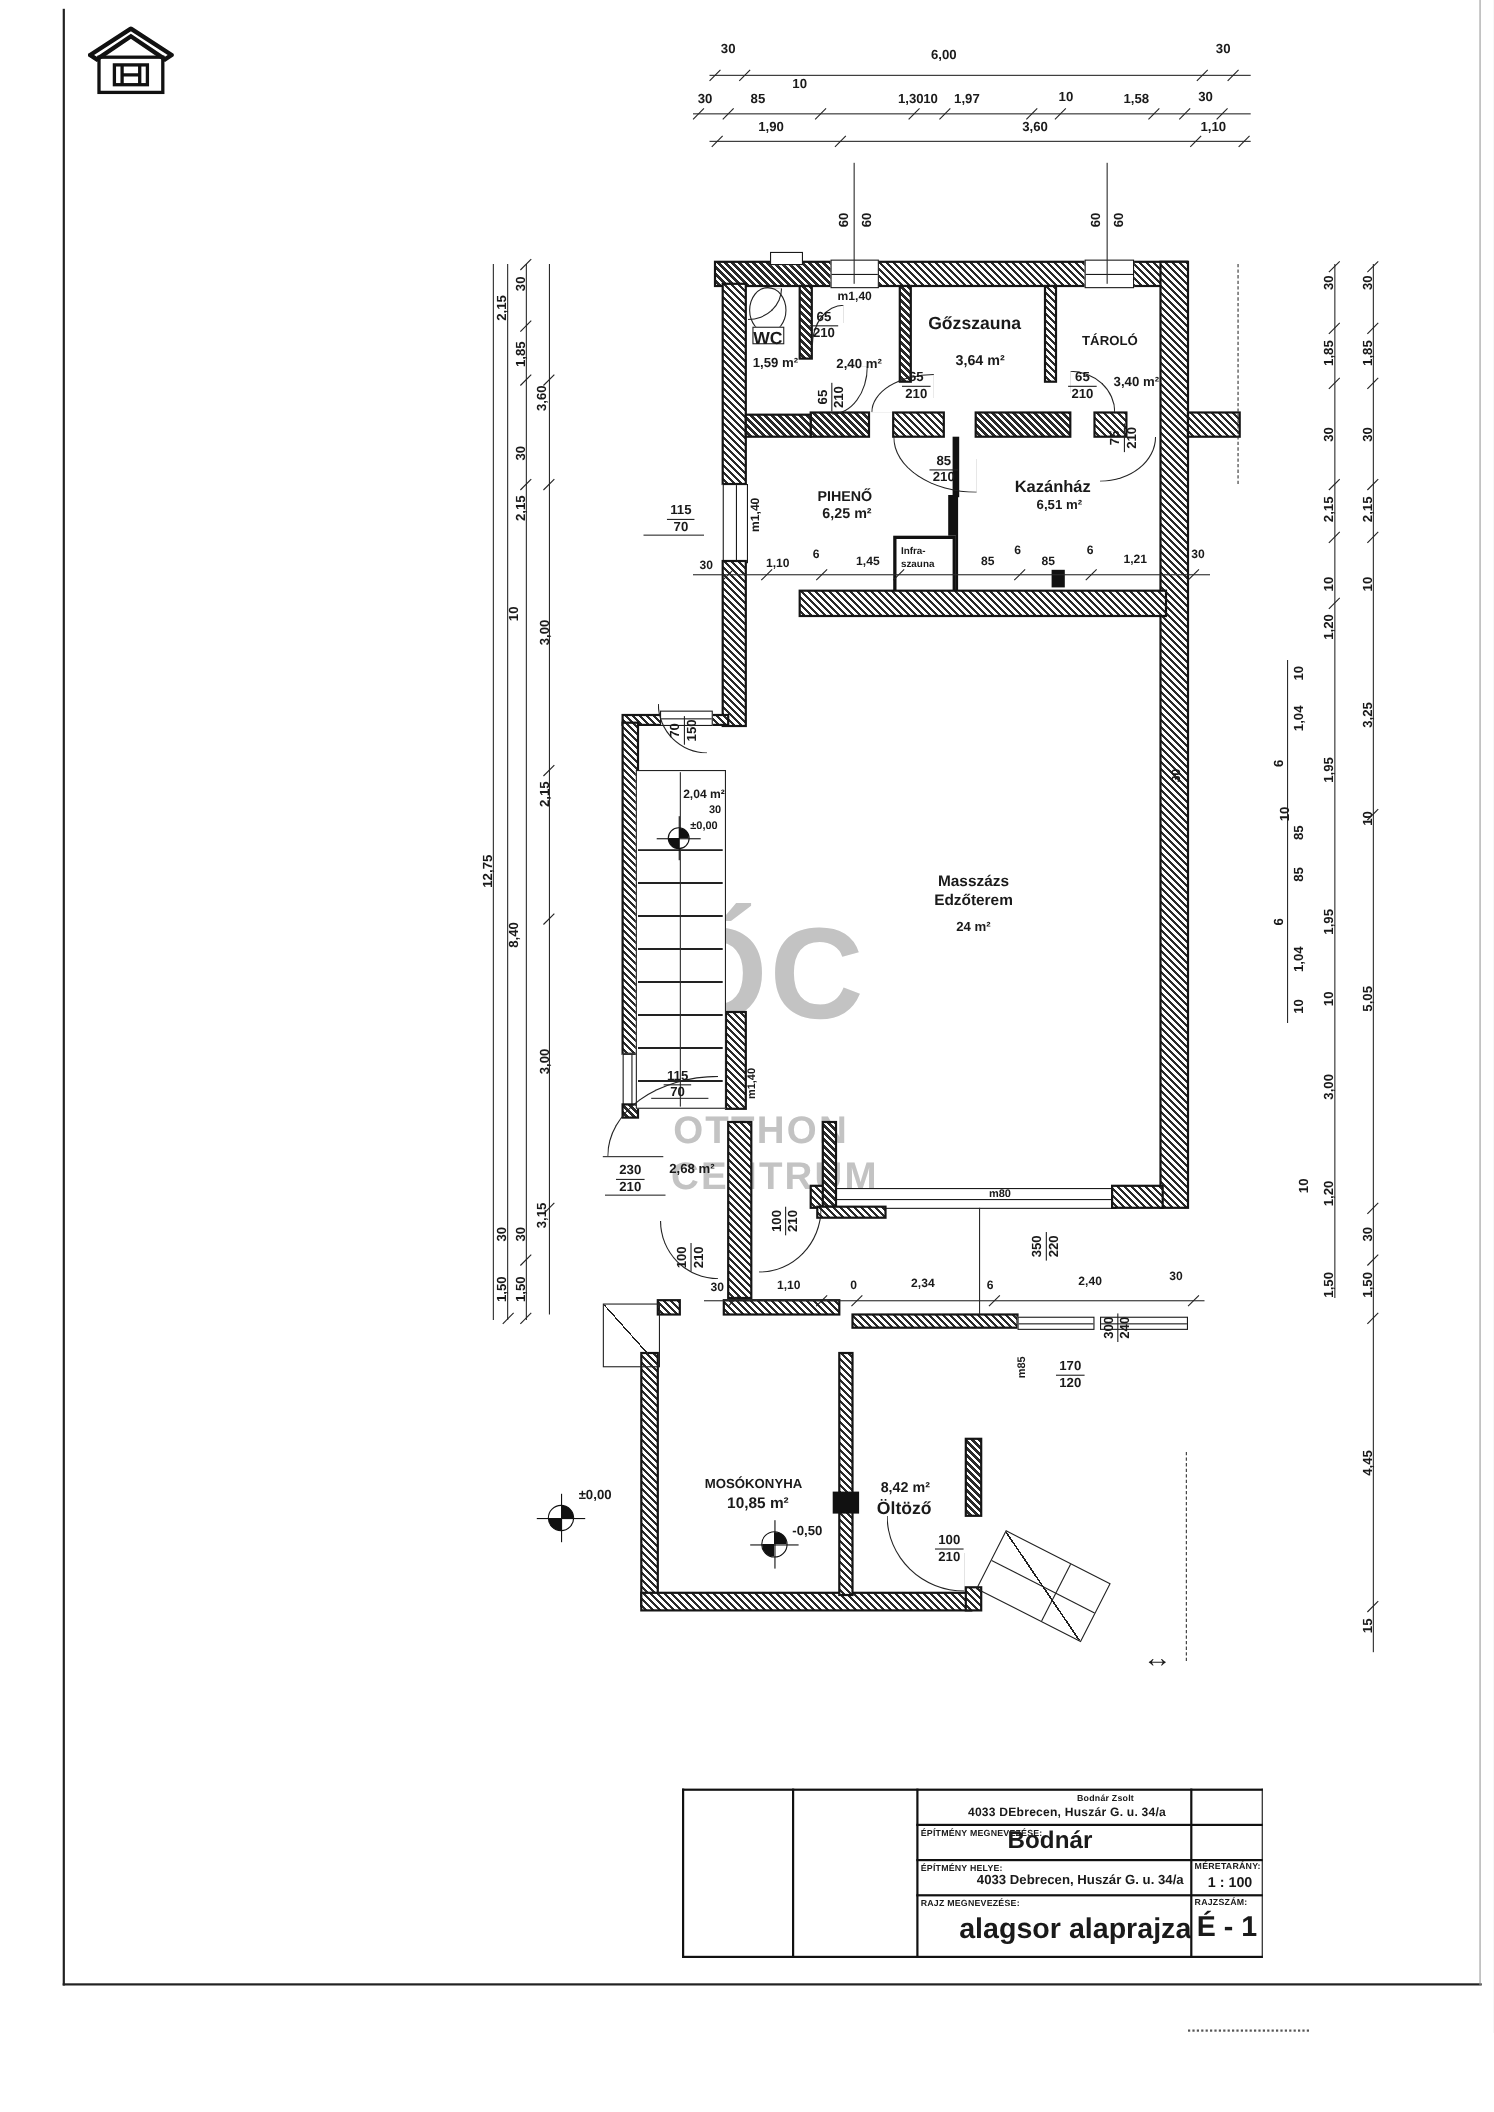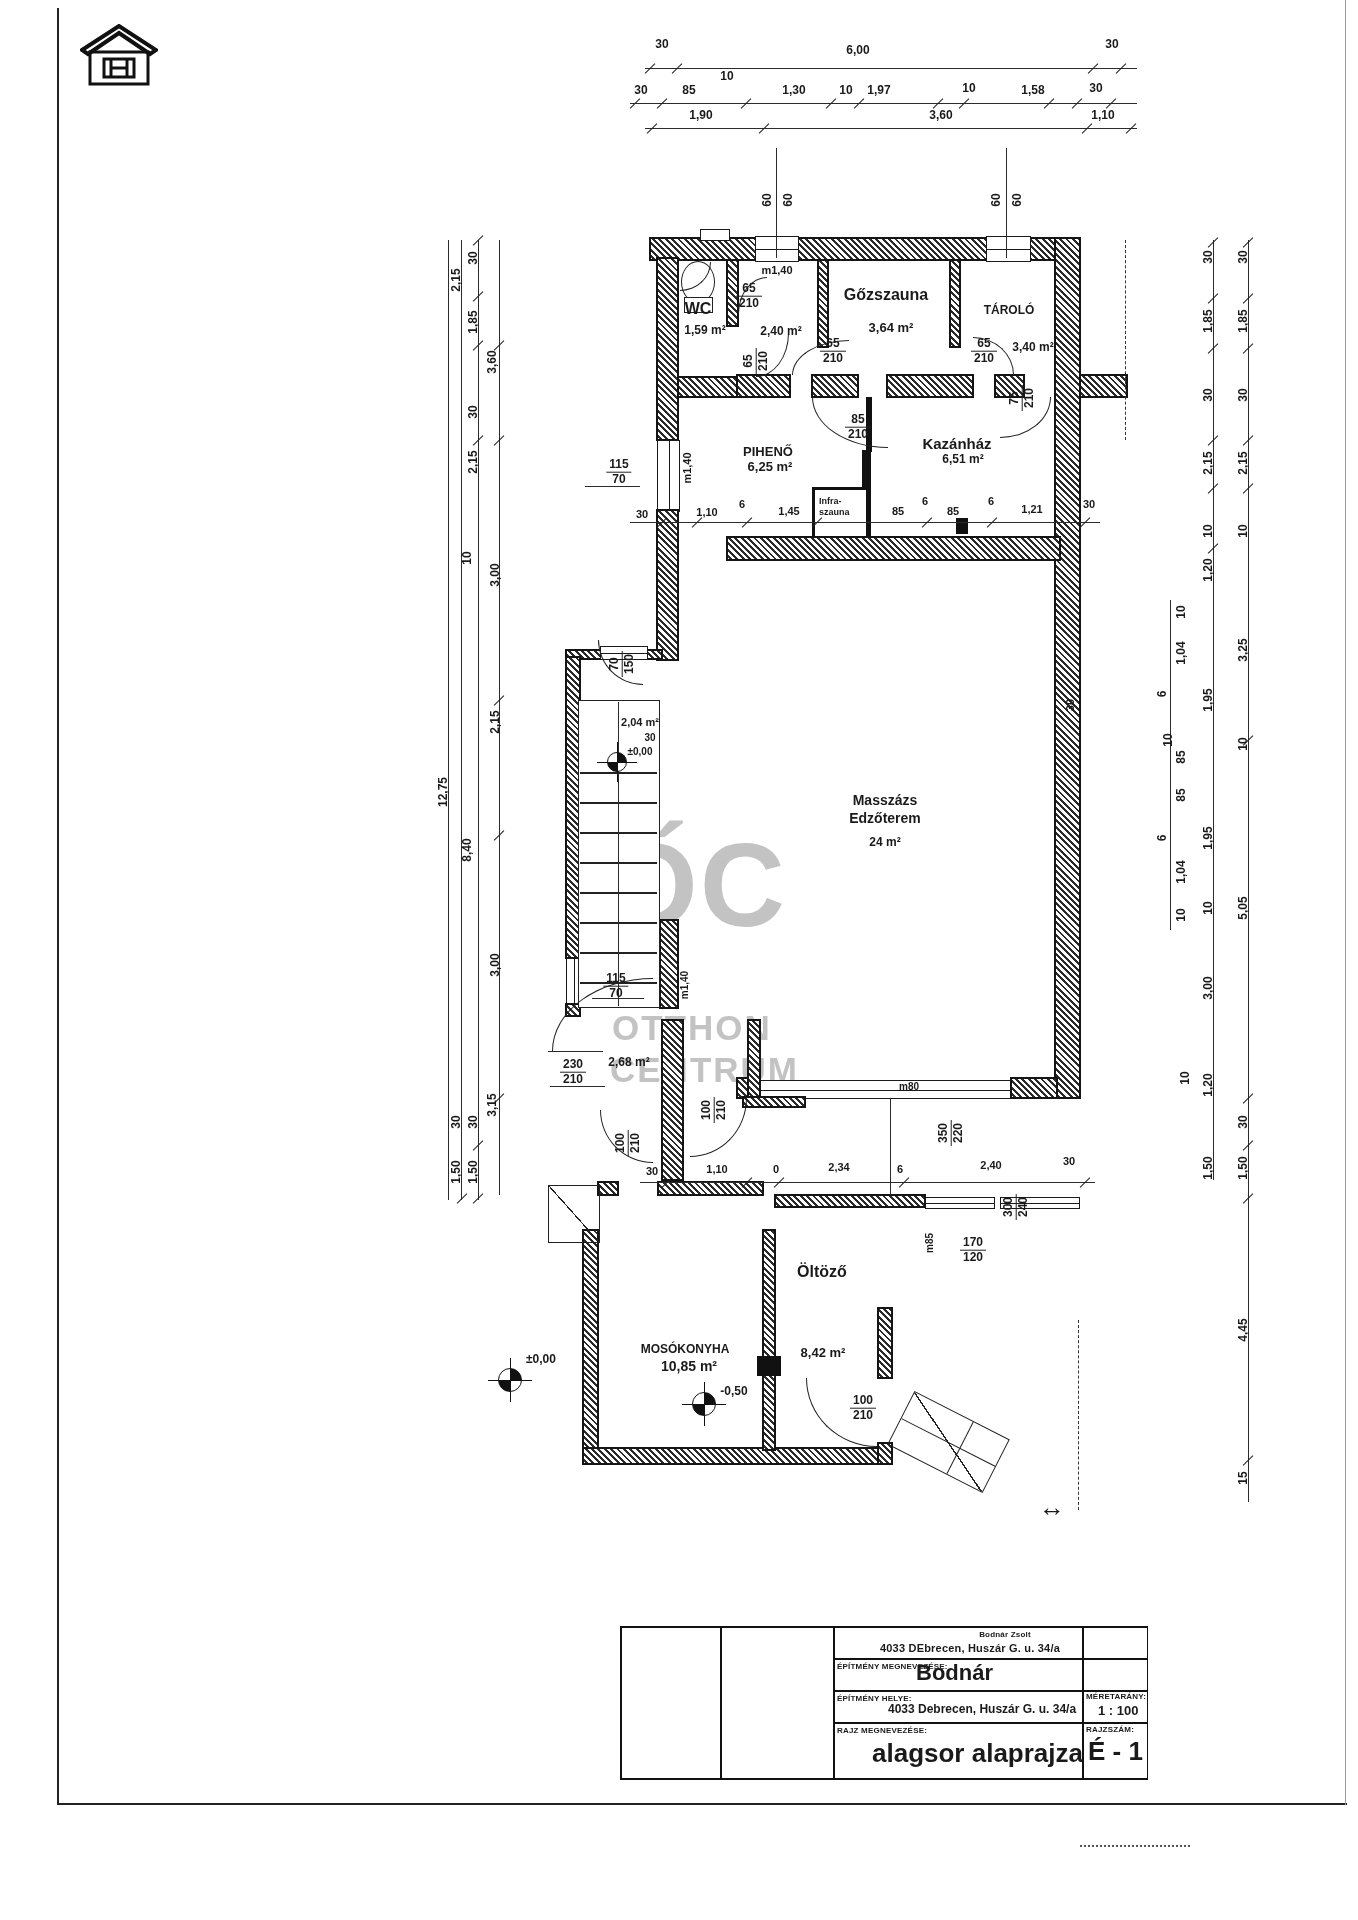--- a/index.html
+++ b/index.html
@@ -267,21 +267,21 @@
     <div class="tb-big" style="left:468px;top:110px;">É - 1</div>
   </div>
 
   <div id="labels-layer">
       <div class="lbl" style="left: 662px; top: 44px; transform: translate(-50%, -50%);">30</div>
       <div class="lbl" style="left: 858px; top: 50px; transform: translate(-50%, -50%);">6,00</div>
       <div class="lbl" style="left: 1112px; top: 44px; transform: translate(-50%, -50%);">30</div>
       <div class="lbl" style="left: 727px; top: 76px; transform: translate(-50%, -50%);">10</div>
       <div class="lbl" style="left: 641px; top: 90px; transform: translate(-50%, -50%);">30</div>
       <div class="lbl" style="left: 689px; top: 90px; transform: translate(-50%, -50%);">85</div>
-      <div class="lbl" style="left: 794px; top: 90px; transform: translate(-50%, -50%);">1,30</div>
+      <div class="lbl" style="left: 828px; top: 90px; transform: translate(-50%, -50%);">1,30</div>
       <div class="lbl" style="left: 846px; top: 90px; transform: translate(-50%, -50%);">10</div>
       <div class="lbl" style="left: 879px; top: 90px; transform: translate(-50%, -50%);">1,97</div>
       <div class="lbl" style="left: 969px; top: 88px; transform: translate(-50%, -50%);">10</div>
       <div class="lbl" style="left: 1033px; top: 90px; transform: translate(-50%, -50%);">1,58</div>
       <div class="lbl" style="left: 1096px; top: 88px; transform: translate(-50%, -50%);">30</div>
       <div class="lbl" style="left: 701px; top: 115px; transform: translate(-50%, -50%);">1,90</div>
       <div class="lbl" style="left: 941px; top: 115px; transform: translate(-50%, -50%);">3,60</div>
       <div class="lbl" style="left: 1103px; top: 115px; transform: translate(-50%, -50%);">1,10</div>
       <div class="lbl" style="left: 767px; top: 200px; transform: translate(-50%, -50%) rotate(-90deg);">60</div>
       <div class="lbl" style="left: 788px; top: 200px; transform: translate(-50%, -50%) rotate(-90deg);">60</div>
@@ -372,21 +372,21 @@
       <div class="lbl" style="left: 629px; top: 1062px; font-size: 12px; transform: translate(-50%, -50%);">2,68 m²</div>
       <div class="lbl" style="left: 909px; top: 1086px; font-size: 10px; transform: translate(-50%, -50%);">m80</div>
       <div class="lbl" style="left: 652px; top: 1171px; font-size: 11px; transform: translate(-50%, -50%);">30</div>
       <div class="lbl" style="left: 717px; top: 1169px; font-size: 11px; transform: translate(-50%, -50%);">1,10</div>
       <div class="lbl" style="left: 776px; top: 1169px; font-size: 11px; transform: translate(-50%, -50%);">0</div>
       <div class="lbl" style="left: 839px; top: 1167px; font-size: 11px; transform: translate(-50%, -50%);">2,34</div>
       <div class="lbl" style="left: 900px; top: 1169px; font-size: 11px; transform: translate(-50%, -50%);">6</div>
       <div class="lbl" style="left: 991px; top: 1165px; font-size: 11px; transform: translate(-50%, -50%);">2,40</div>
       <div class="lbl" style="left: 1069px; top: 1161px; font-size: 11px; transform: translate(-50%, -50%);">30</div>
       <div class="lbl" style="left: 929px; top: 1243px; font-size: 10px; transform: translate(-50%, -50%) rotate(-90deg);">m85</div>
-      <div class="lbl" style="left: 822px; top: 1272px; font-size: 16px; font-weight: 700; transform: translate(-50%, -50%);">Öltöző</div>
+      <div class="lbl" style="left: 822px; top: 1372px; font-size: 16px; font-weight: 700; transform: translate(-50%, -50%);">Öltöző</div>
       <div class="lbl" style="left: 823px; top: 1352px; font-size: 13px; font-weight: 700; transform: translate(-50%, -50%);">8,42 m²</div>
       <div class="lbl" style="left: 685px; top: 1349px; font-size: 12px; transform: translate(-50%, -50%);">MOSÓKONYHA</div>
       <div class="lbl" style="left: 689px; top: 1366px; font-size: 14px; font-weight: 700; transform: translate(-50%, -50%);">10,85 m²</div>
       <div class="lbl" style="left: 734px; top: 1391px; font-size: 12px; transform: translate(-50%, -50%);">-0,50</div>
       <div class="lbl" style="left: 541px; top: 1359px; font-size: 12px; transform: translate(-50%, -50%);">±0,00</div>
       <div class="lbl" style="left: 1052px; top: 1507px; font-size: 26px; font-weight: 700; transform: translate(-50%, -50%);">↔</div>
       <div class="frac" style="left: 749px; top: 296px; transform: translate(-50%, -50%);">
         <span class="num">65</span>
         <span class="den">210</span>
       </div>

